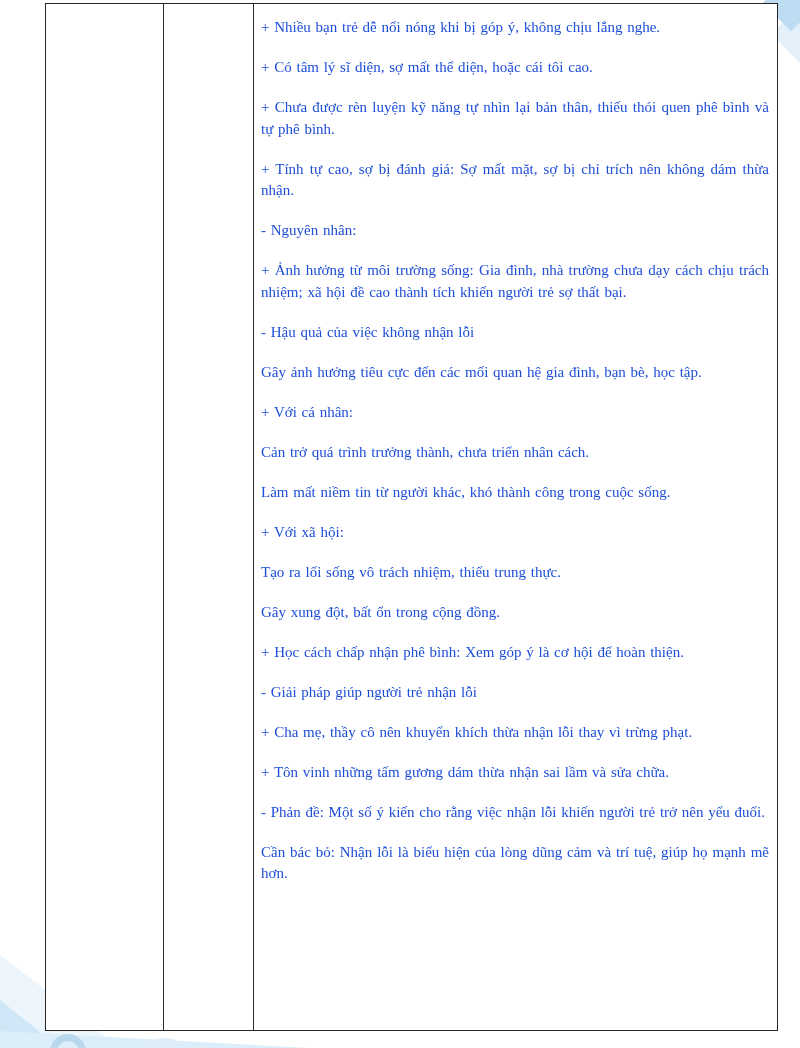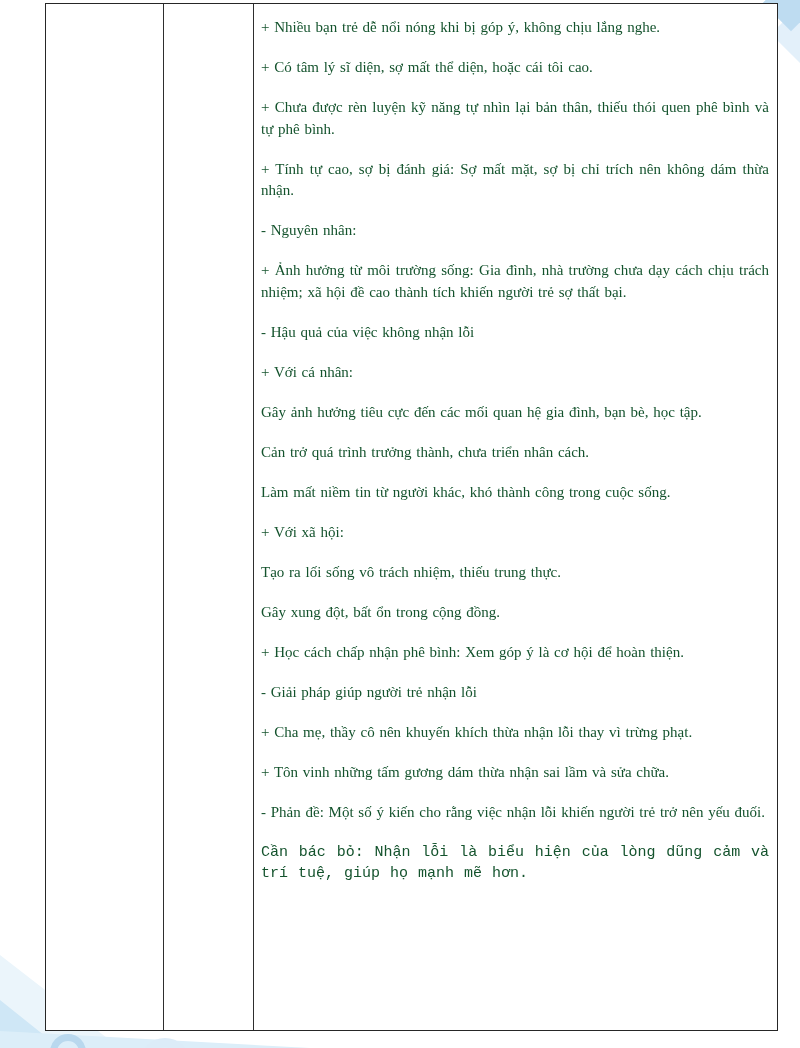--- a/index.html
+++ b/index.html
@@ -44,26 +44,26 @@
   .cell-middle { width: 90px;  border-right: 1.3px solid #2e2e2e; }
   .cell-content {
     flex: 1;
     padding: 13px 8px 0 7px;
     overflow: hidden;
   }
 
   .para {
     font-size: 15px;
     line-height: 21.5px;
-    color: #14532d;
+    color: #1d4ed8;
     text-align: justify;
     margin-bottom: 18.5px;
     word-spacing: 1px;
   }
-  .para:last-child { margin-bottom: 0; font-family: Liberation Mono, monospace; }
+  .para:last-child { margin-bottom: 0; }
 </style>
 </head>
 <body>
 
 <div class="decor diamond d1" style="background: rgb(227, 240, 250);"></div>
 <div class="decor diamond d2" style="background: rgb(190, 220, 241);"></div>
 <div class="decor tri t1" style="background: rgb(235, 245, 251);"></div>
 <div class="decor tri t2" style="background: rgb(207, 231, 246);"></div>
 <div class="decor tri t3" style="background: rgb(220, 238, 249);"></div>
 <div class="decor ring r1" style="border-color: rgb(185, 216, 238);"></div>
@@ -82,23 +82,23 @@
 
       <p class="para">+ Tính tự cao, sợ bị đánh giá: Sợ mất mặt, sợ bị chỉ trích nên không dám thừa nhận.</p>
 
       <p class="para">- Nguyên nhân:</p>
 
 
       <p class="para">+ Ảnh hưởng từ môi trường sống: Gia đình, nhà trường chưa dạy cách chịu trách nhiệm; xã hội đề cao thành tích khiến người trẻ sợ thất bại.</p>
 
       <p class="para">- Hậu quả của việc không nhận lỗi</p>
 
+      <p class="para">Gây ảnh hưởng tiêu cực đến các mối quan hệ gia đình, bạn bè, học tập.</p>
+
       <p class="para">+ Với cá nhân:</p>
-
-      <p class="para">Gây ảnh hưởng tiêu cực đến các mối quan hệ gia đình, bạn bè, học tập.</p>
 
       <p class="para">Cản trở quá trình trưởng thành, chưa triển nhân cách.</p>
 
       <p class="para">Làm mất niềm tin từ người khác, khó thành công trong cuộc sống.</p>
 
       <p class="para">+ Với xã hội:</p>
 
       <p class="para">Tạo ra lối sống vô trách nhiệm, thiếu trung thực.</p>
 
       <p class="para">Gây xung đột, bất ổn trong cộng đồng.</p>

